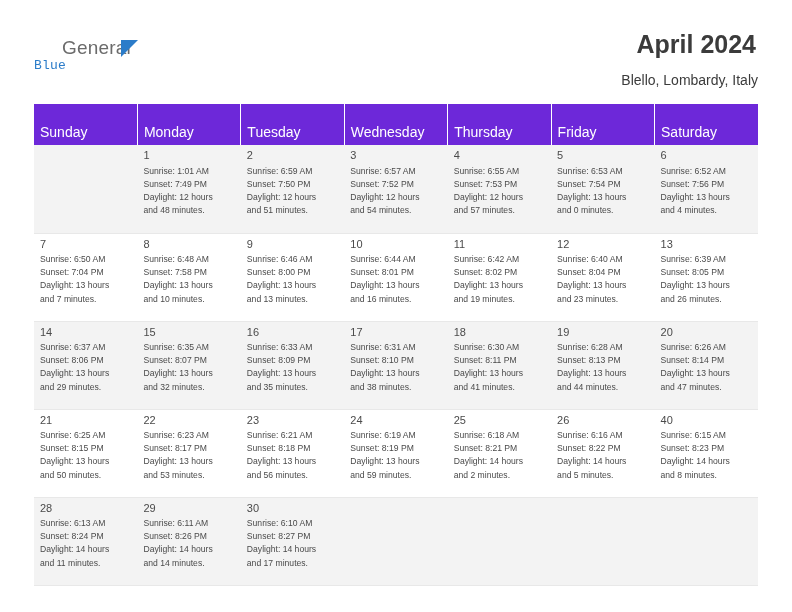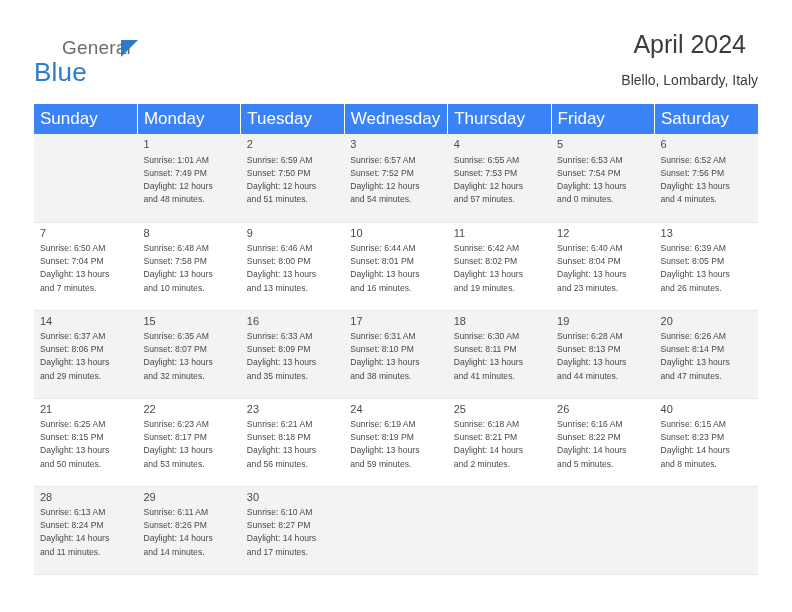--- a/index.html
+++ b/index.html
@@ -26,61 +26,62 @@
     line-height: 1;
   }
   .logo-general {
     font-size: 19px;
     color: #6b6b6b;
     letter-spacing: 0.2px;
     margin-left: 28px;
   }
   .logo-blue {
     display: block;
-    font-size: 26px;
+    font-size: 13px;
     color: #2b7cc9;
     margin-top: 2px;
     letter-spacing: 0.2px;
+    font-family: Liberation Mono, monospace;
   }
   .logo-tri {
     position: absolute;
     left: 87px; top: 2px;
     width: 0; height: 0;
     border-left: 17px solid #2b7cc9;
     border-bottom: 17px solid transparent;
   }
   .title {
     position: absolute;
-    right: 12px; top: 0;
+    right: 2px; top: 0;
     font-size: 25px;
     color: #3b3b3b;
-    font-weight: normal;
+    font-weight: bold;
   }
   .subtitle {
     position: absolute;
     right: 0; top: 42px;
     font-size: 14px;
     color: #3b3b3b;
     margin-left: 17px;
   }
   
   table.cal {
     position: absolute;
     left: 34px; top: 104px;
     width: 724px;
     border-collapse: collapse;
     table-layout: fixed;
   }
   table.cal th {
-    background: #3b82f6;
+    background: #6d28d9;
     color: #ffffff;
-    font-size: 17px;
+    font-size: 14px;
     font-weight: normal;
     text-align: left;
-    padding: 5px 0 5px 6px;
+    padding: 20px 0 5px 6px;
     height: 20px;
     border-right: 1px solid #ffffff;
   }
   table.cal th:last-child { border-right: none; }
   table.cal td {
     vertical-align: top;
     padding: 3px 6px 6px 6px;
     height: 88px;
     border-bottom: 1px solid #e8e8e8;
     background: #ffffff;

